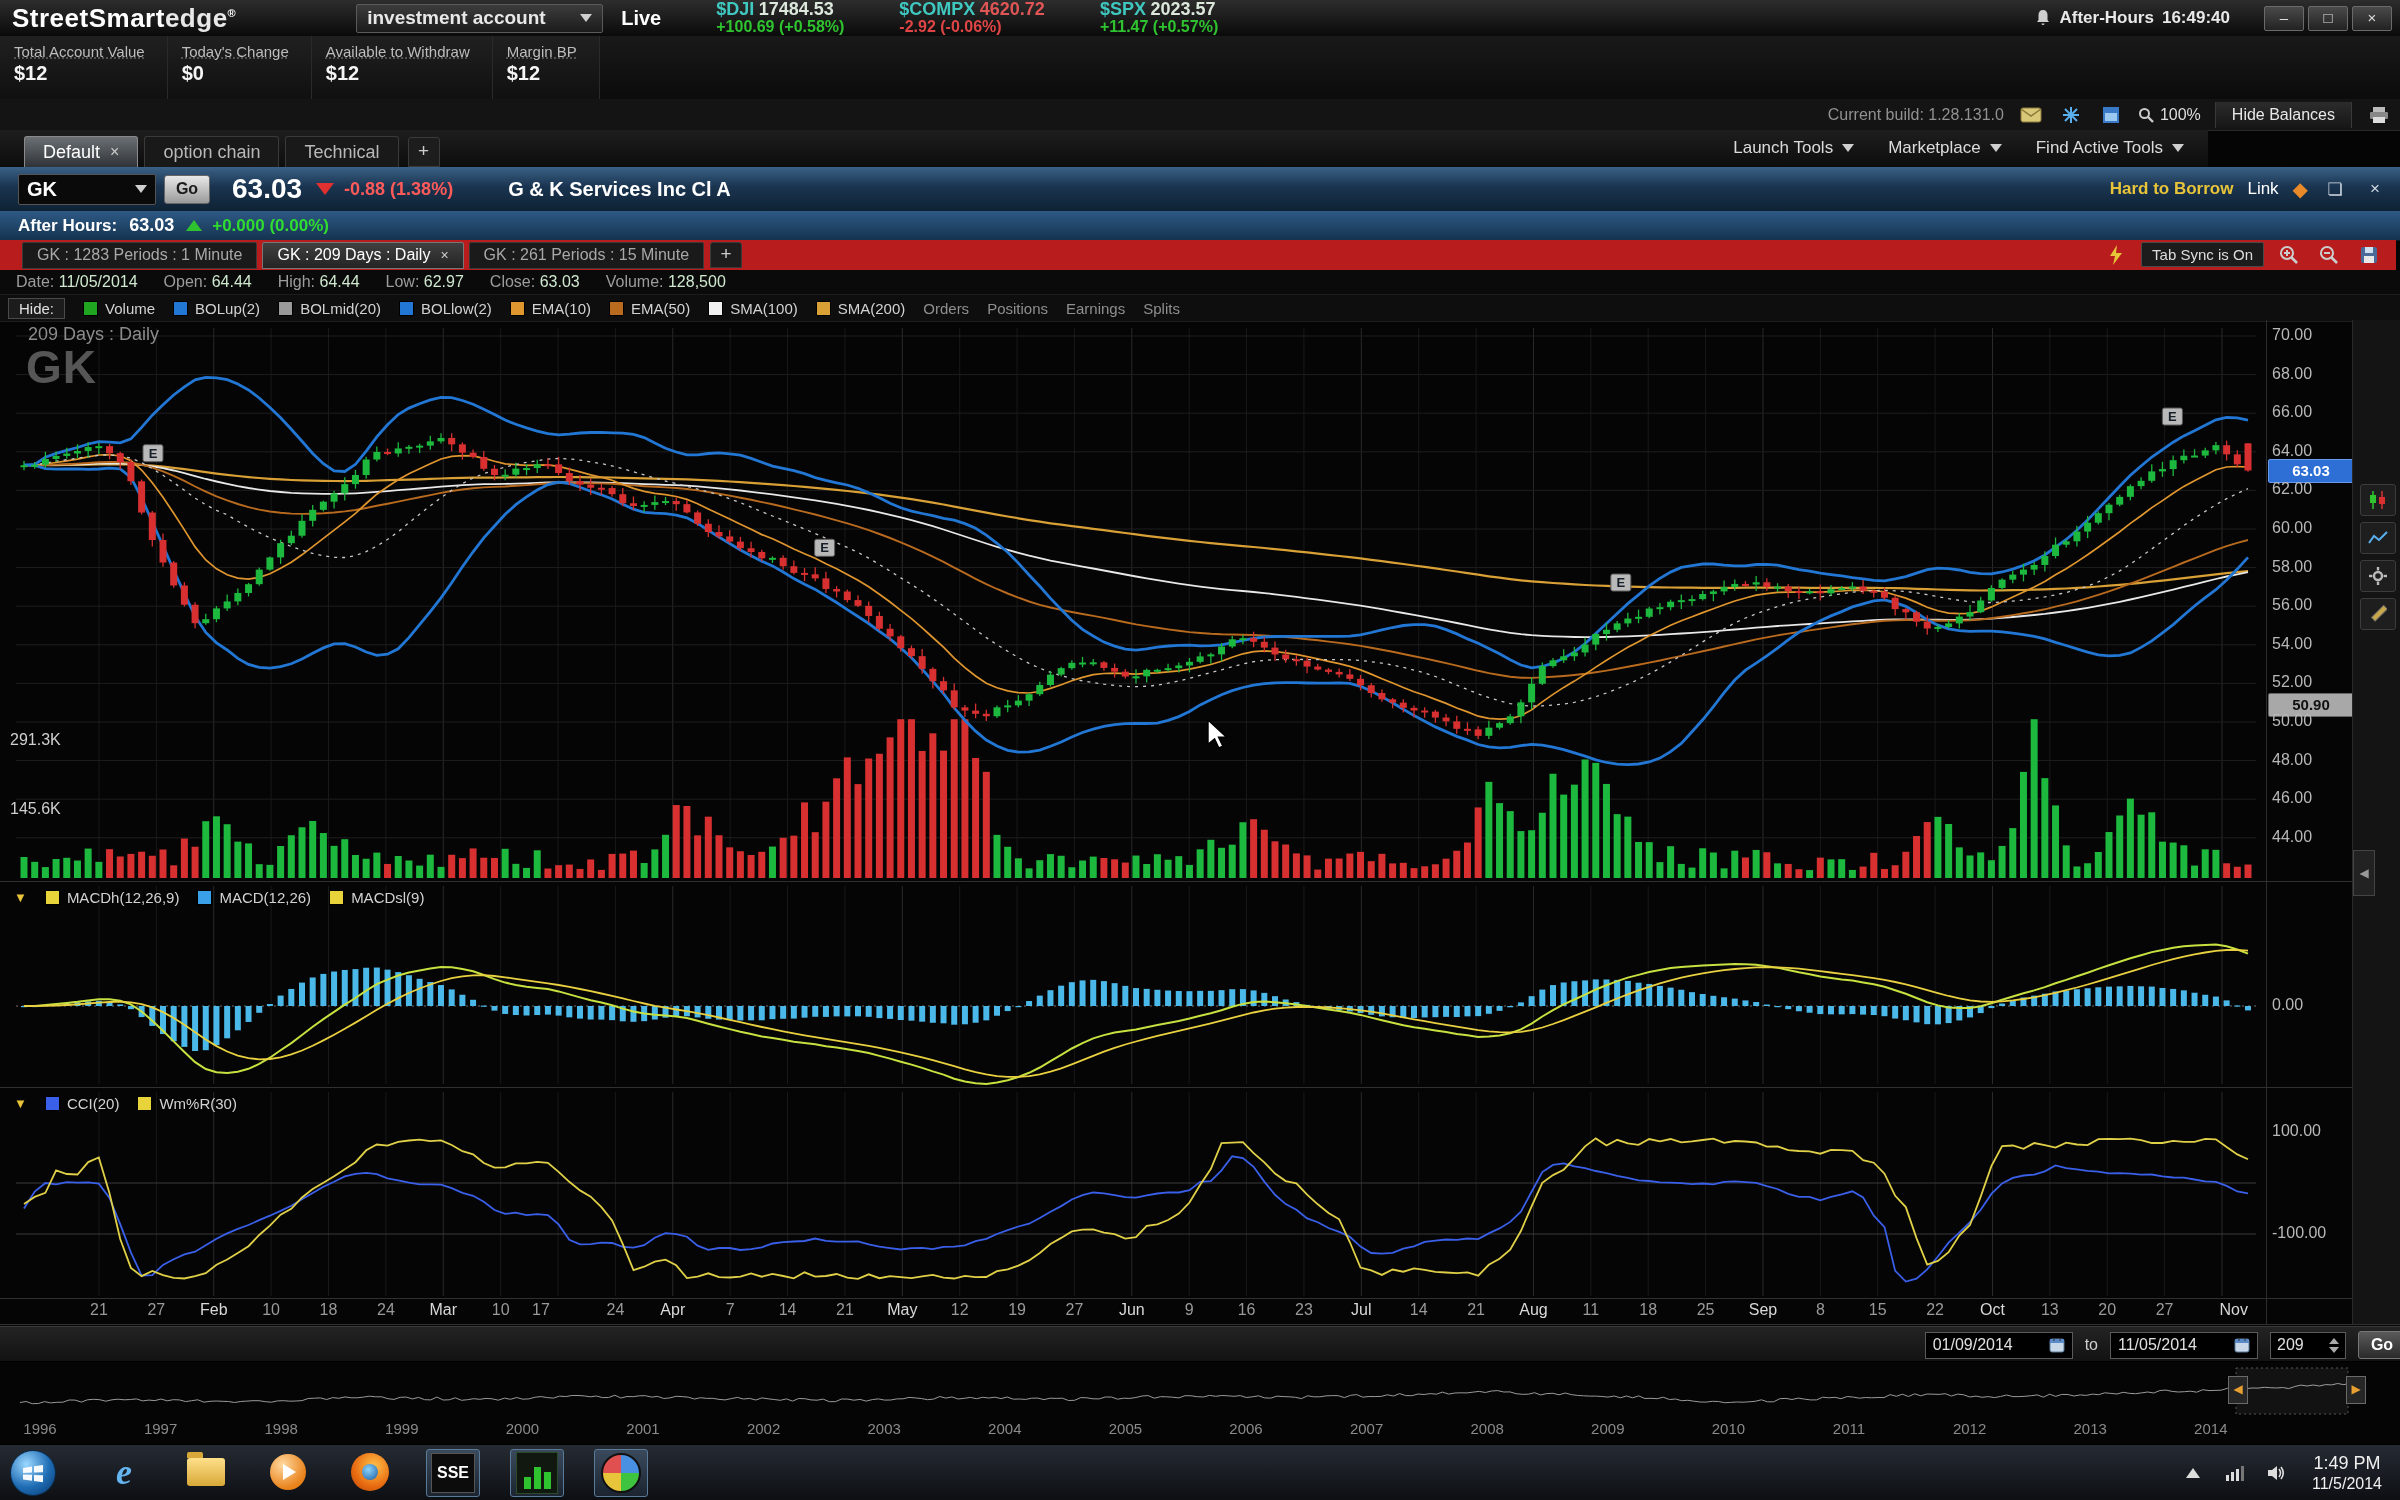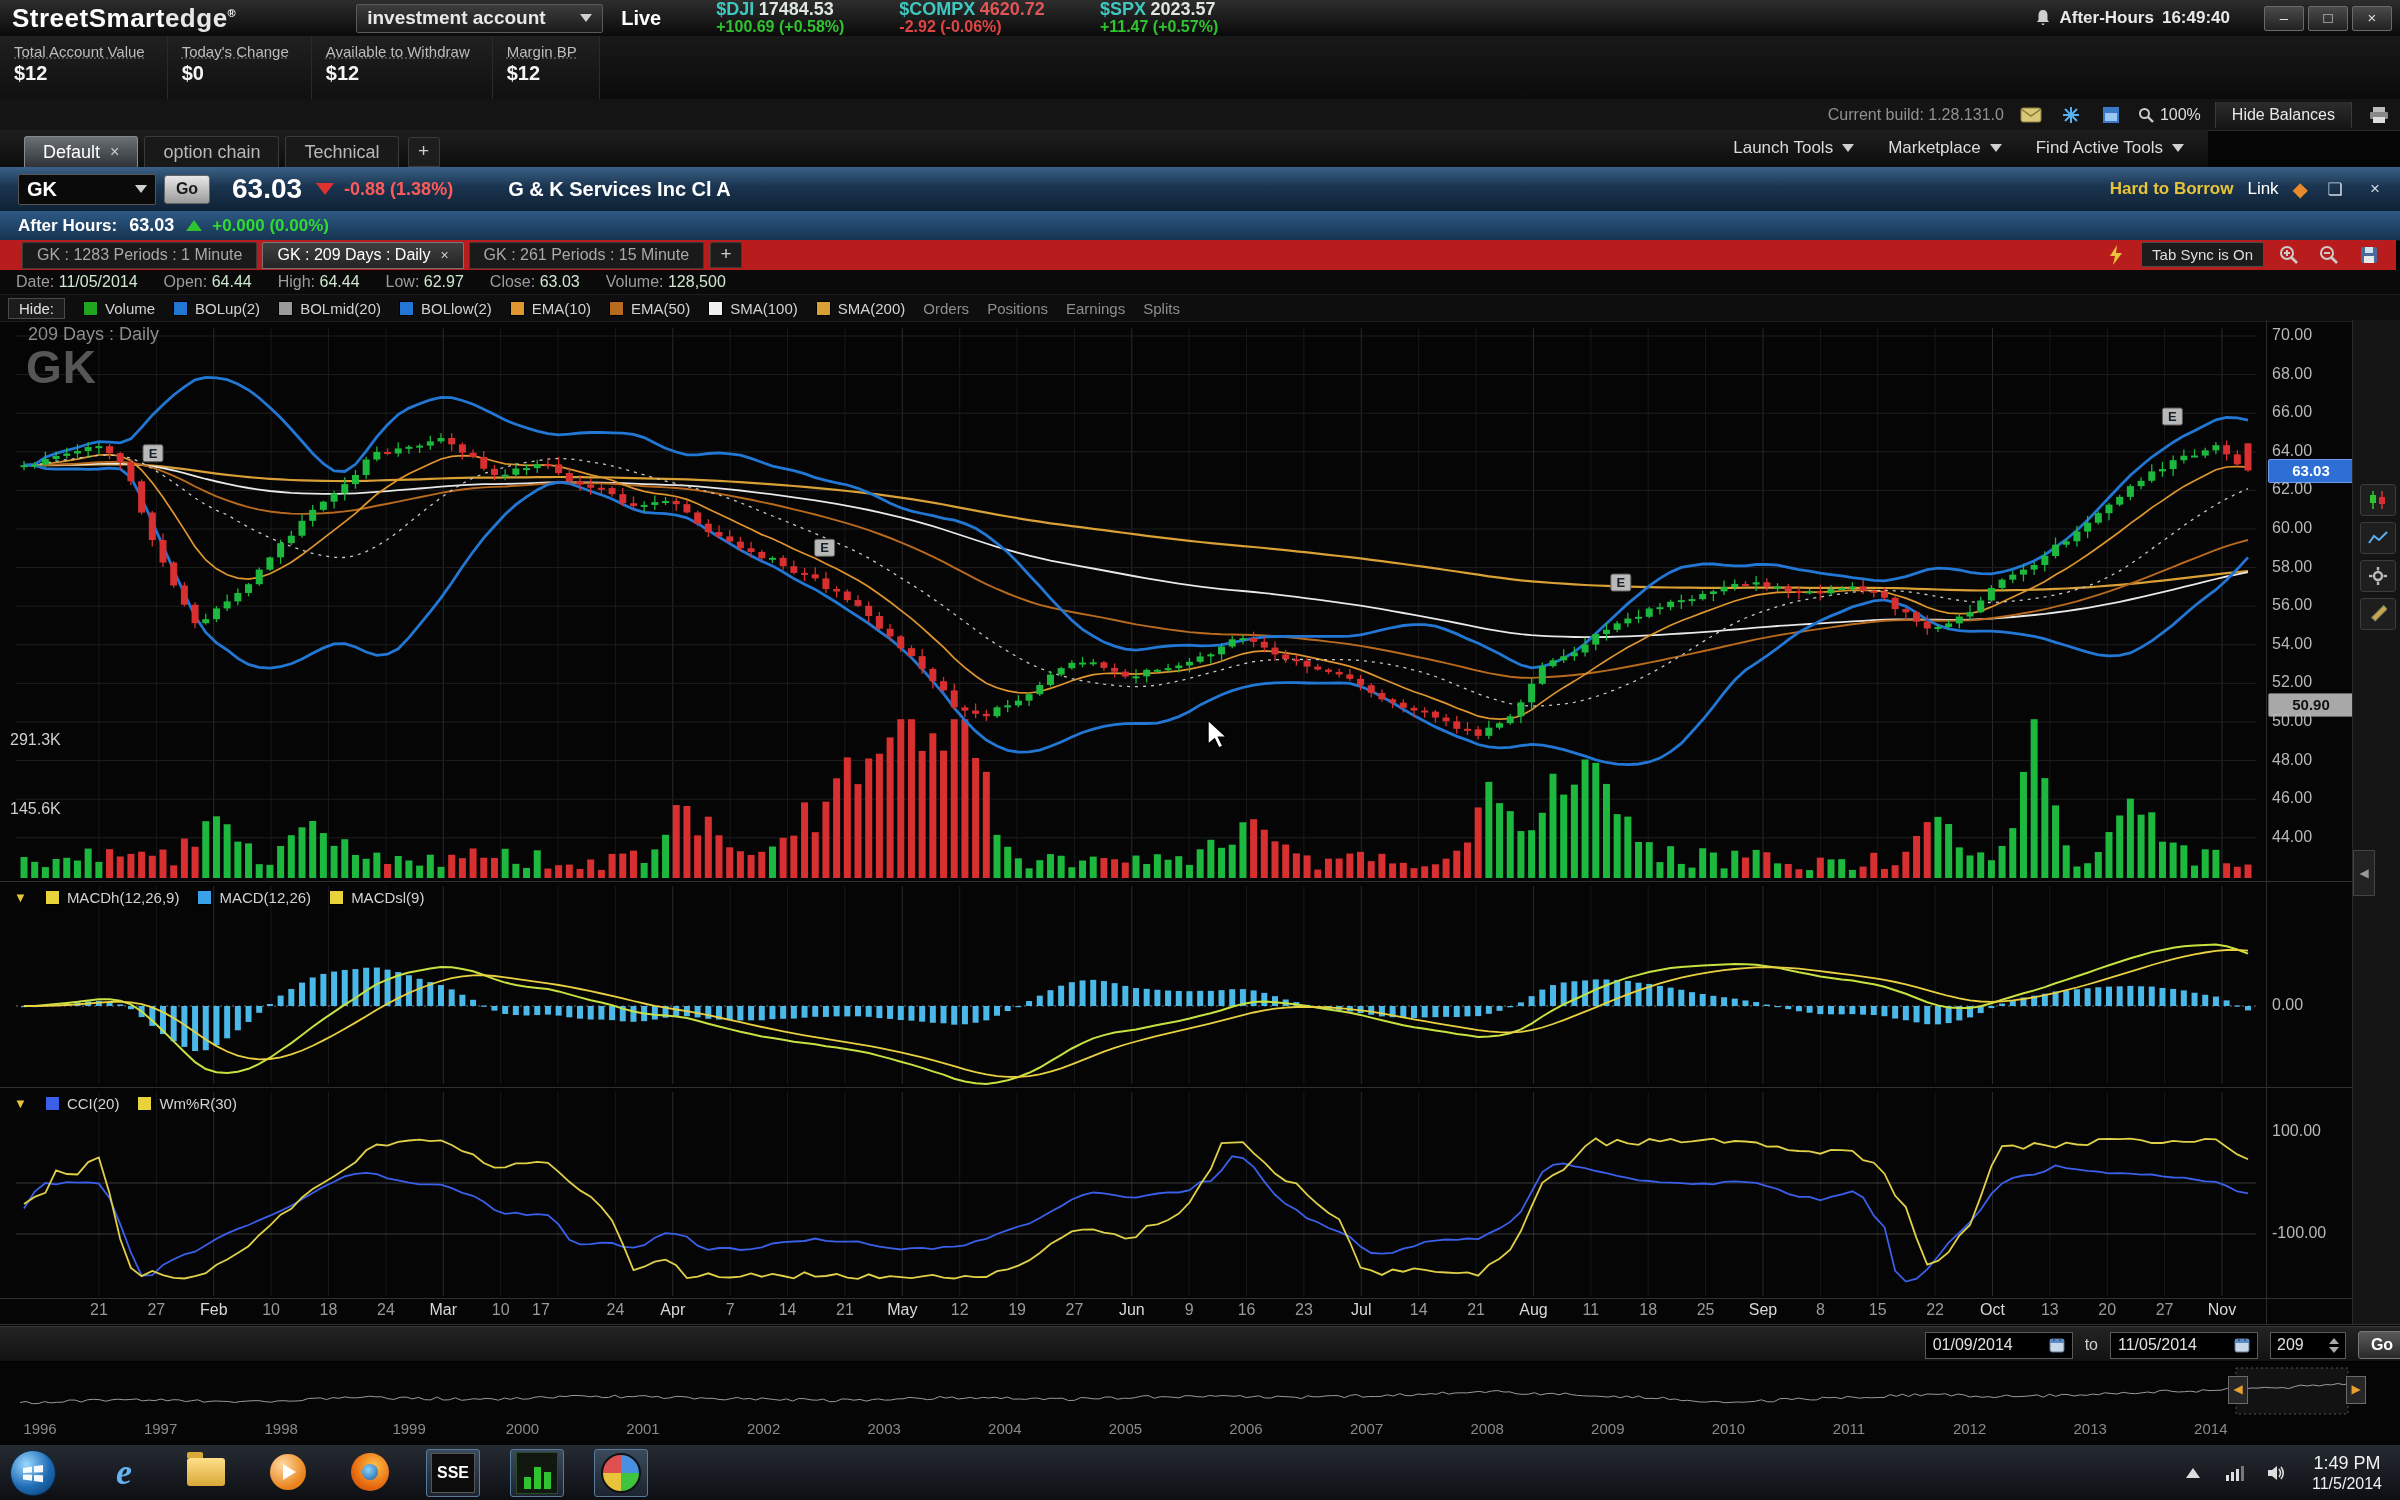--- a/index.html
+++ b/index.html
@@ -1674,25 +1674,25 @@
     <div class="abs xlab" style="left: 1622.22px; top: 1301px; width: 52px; text-align: center;">18</div>
     <div class="abs xlab" style="left: 1679.59px; top: 1301px; width: 52px; text-align: center;">25</div>
     <div class="abs xlab month" style="left: 1736.97px; top: 1301px; width: 52px; text-align: center;">Sep</div>
     <div class="abs xlab" style="left: 1794.35px; top: 1301px; width: 52px; text-align: center;">8</div>
     <div class="abs xlab" style="left: 1851.73px; top: 1301px; width: 52px; text-align: center;">15</div>
     <div class="abs xlab" style="left: 1909.11px; top: 1301px; width: 52px; text-align: center;">22</div>
     <div class="abs xlab month" style="left: 1966.49px; top: 1301px; width: 52px; text-align: center;">Oct</div>
     <div class="abs xlab" style="left: 2023.86px; top: 1301px; width: 52px; text-align: center;">13</div>
     <div class="abs xlab" style="left: 2081.24px; top: 1301px; width: 52px; text-align: center;">20</div>
     <div class="abs xlab" style="left: 2138.62px; top: 1301px; width: 52px; text-align: center;">27</div>
-    <div class="abs xlab month" style="left: 2196px; top: 1301px; width: 52px; text-align: center;">Nov</div>
+    <div class="abs xlab month" style="left: 2196px; top: 1301px; width: 52px; text-align: right;">Nov</div>
     <div class="abs yrlab" style="left: 16px; top: 1420px; width: 48px; text-align: center;">1996</div>
     <div class="abs yrlab" style="left: 136.6px; top: 1420px; width: 48px; text-align: center;">1997</div>
     <div class="abs yrlab" style="left: 257.2px; top: 1420px; width: 48px; text-align: center;">1998</div>
-    <div class="abs yrlab" style="left: 377.8px; top: 1420px; width: 48px; text-align: right;">1999</div>
+    <div class="abs yrlab" style="left: 377.8px; top: 1420px; width: 48px; text-align: center;">1999</div>
     <div class="abs yrlab" style="left: 498.4px; top: 1420px; width: 48px; text-align: center;">2000</div>
     <div class="abs yrlab" style="left: 619px; top: 1420px; width: 48px; text-align: center;">2001</div>
     <div class="abs yrlab" style="left: 739.6px; top: 1420px; width: 48px; text-align: center;">2002</div>
     <div class="abs yrlab" style="left: 860.2px; top: 1420px; width: 48px; text-align: center;">2003</div>
     <div class="abs yrlab" style="left: 980.8px; top: 1420px; width: 48px; text-align: center;">2004</div>
     <div class="abs yrlab" style="left: 1101.4px; top: 1420px; width: 48px; text-align: center;">2005</div>
     <div class="abs yrlab" style="left: 1222px; top: 1420px; width: 48px; text-align: center;">2006</div>
     <div class="abs yrlab" style="left: 1342.6px; top: 1420px; width: 48px; text-align: center;">2007</div>
     <div class="abs yrlab" style="left: 1463.2px; top: 1420px; width: 48px; text-align: center;">2008</div>
     <div class="abs yrlab" style="left: 1583.8px; top: 1420px; width: 48px; text-align: center;">2009</div>

